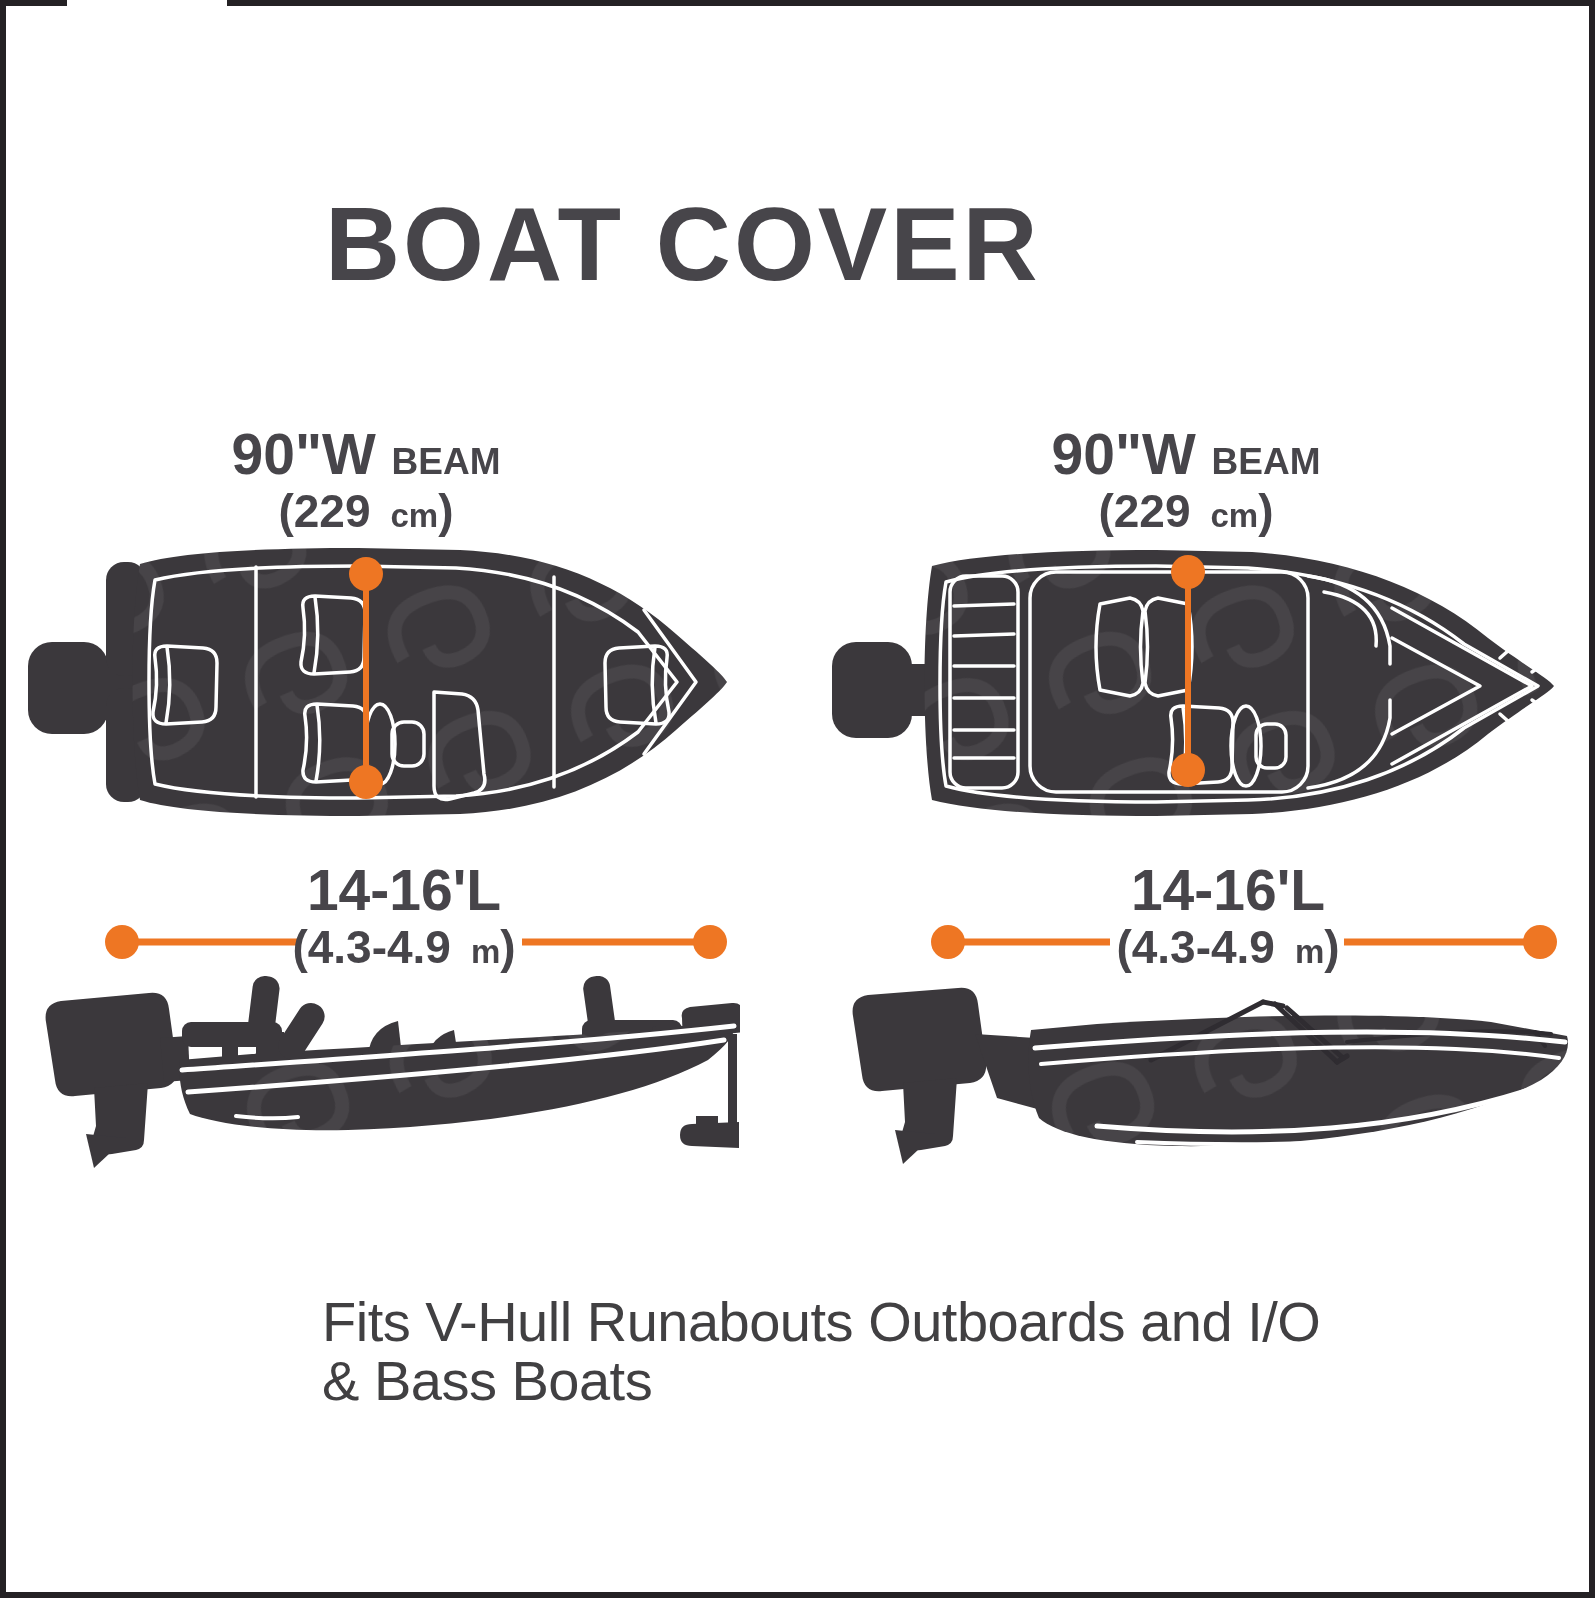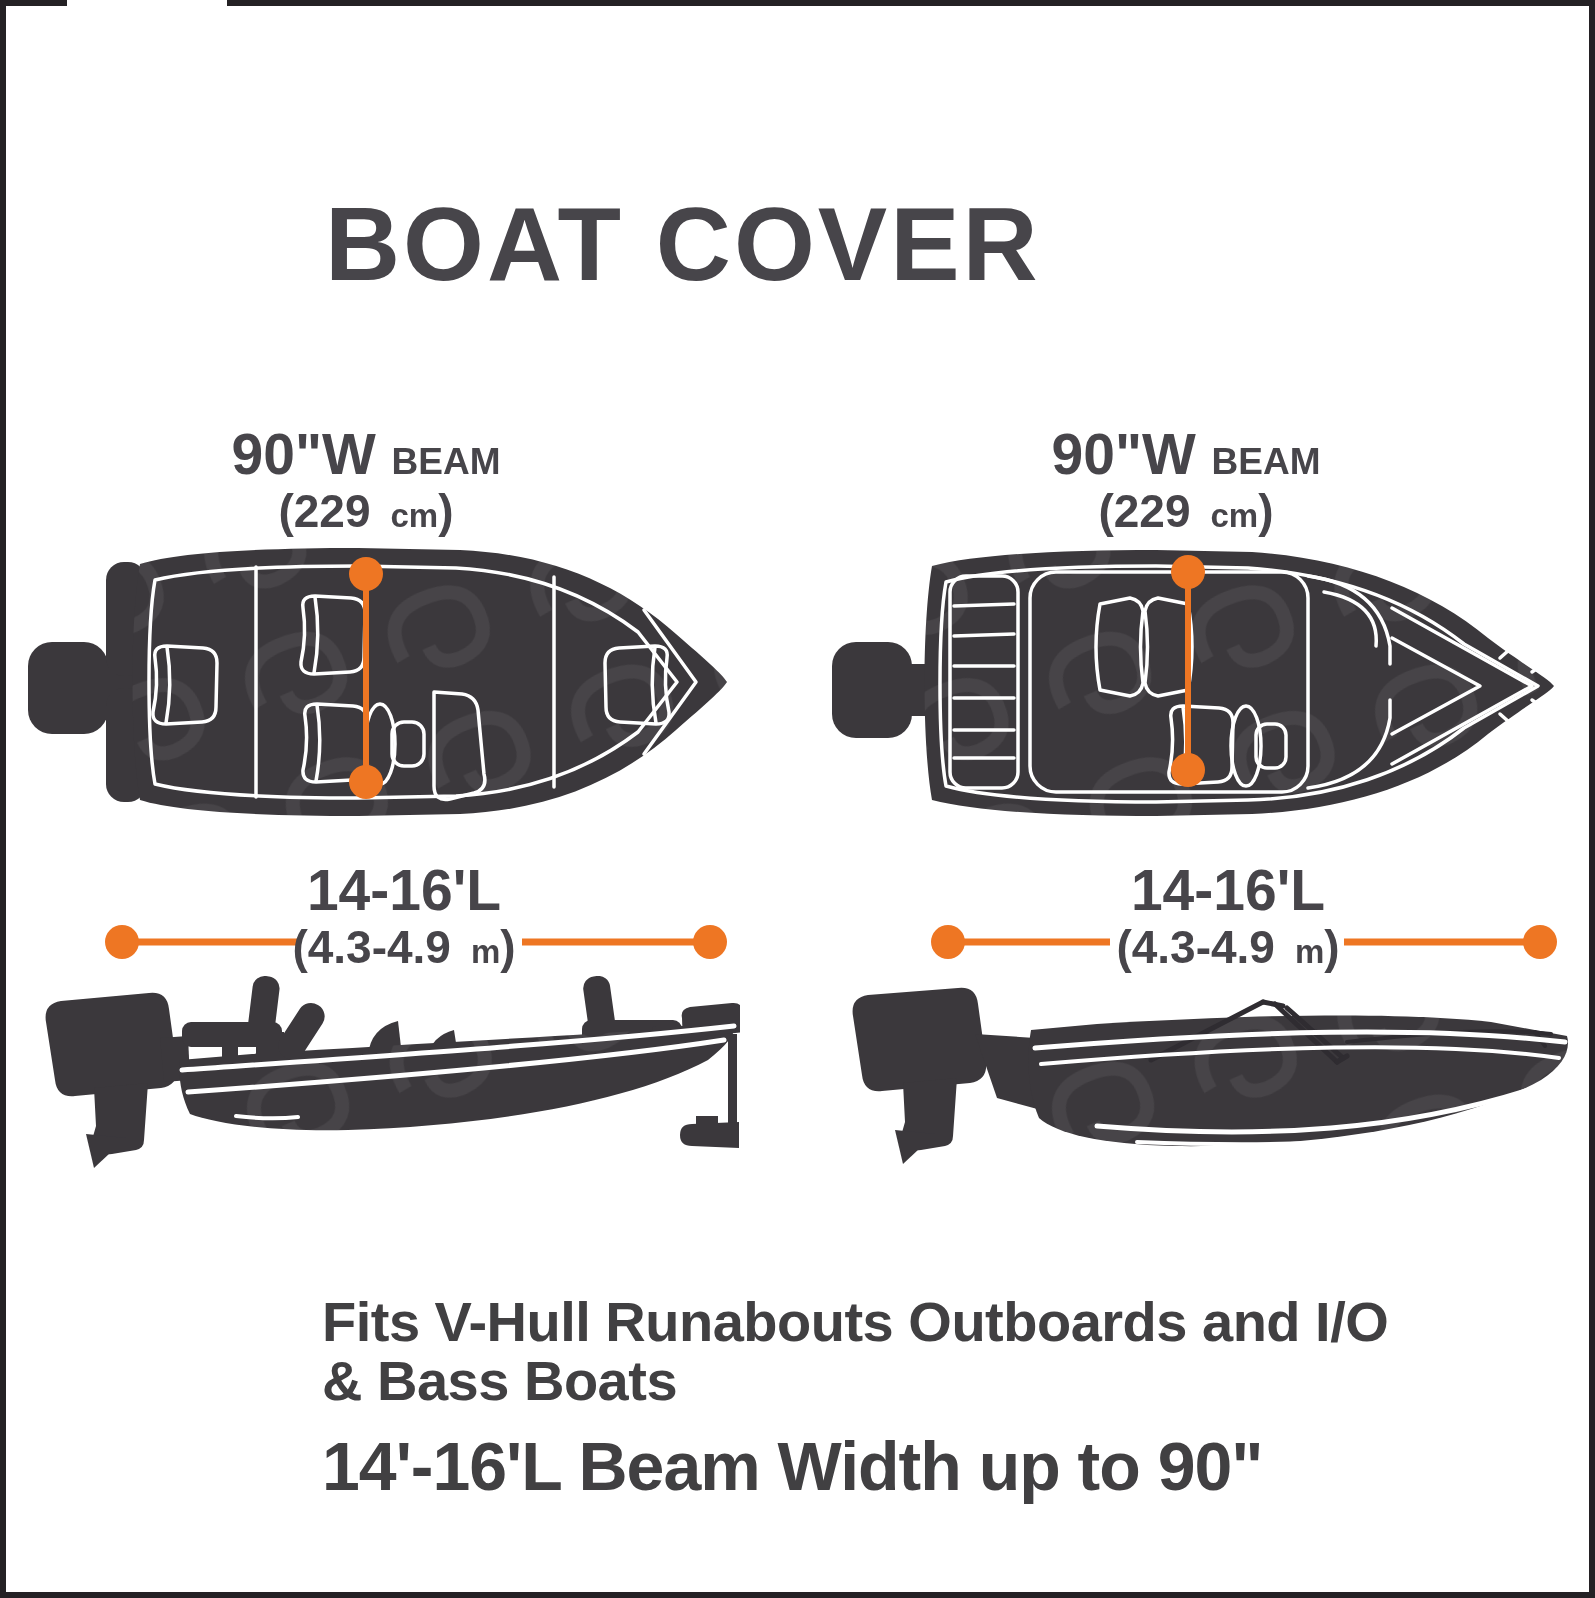--- a/index.html
+++ b/index.html
@@ -18,21 +18,21 @@
     font-weight:700;white-space:nowrap;z-index:5;
   }
   .dim-primary{font-size:57px;line-height:1;}
   .dim-secondary{font-size:37px;}
   .dim-metric{font-size:46px;line-height:1;margin-top:5px;}
   .dim-small{font-size:33px;margin-left:20px;}
   .boat{position:absolute;}
   .measure{position:absolute;z-index:1;}
   .footer{position:absolute;left:322px;top:1278px;color:#414042;}
   .model{font-size:74px;font-weight:400;color:#4a484d;letter-spacing:1px;line-height:1.1;}
-  .fits{font-size:56px;font-weight:700;line-height:1.06;margin-top:14px;letter-spacing:-0.5px;}
+  .fits{font-size:56px;font-weight:400;line-height:1.06;margin-top:14px;letter-spacing:-0.5px;}
   .size{font-size:68px;font-weight:700;margin-top:16px;letter-spacing:-1px;white-space:nowrap;}
 </style>
 </head>
 <body>
 
 <div class="canvas">
   <div class="frame"></div>
   <div class="frame-notch"></div>
 
   <h1 class="title">BOAT COVER</h1>
@@ -229,15 +229,14 @@
       <path d="M262 150 C430 164 572 154 700 112" stroke-width="5"></path>
       <path d="M302 166 C450 172 562 166 660 148" stroke-width="4"></path>
     </g>
   </svg>
 
   <div class="footer">
     <div class="fits">
       <div>Fits V-Hull Runabouts Outboards and I/O</div>
       <div>&amp; Bass Boats</div>
     </div>
-    <div class="size">14'-16'L Beam Width up to 90"</div>
   </div>
 </div>
 
 </body></html>

